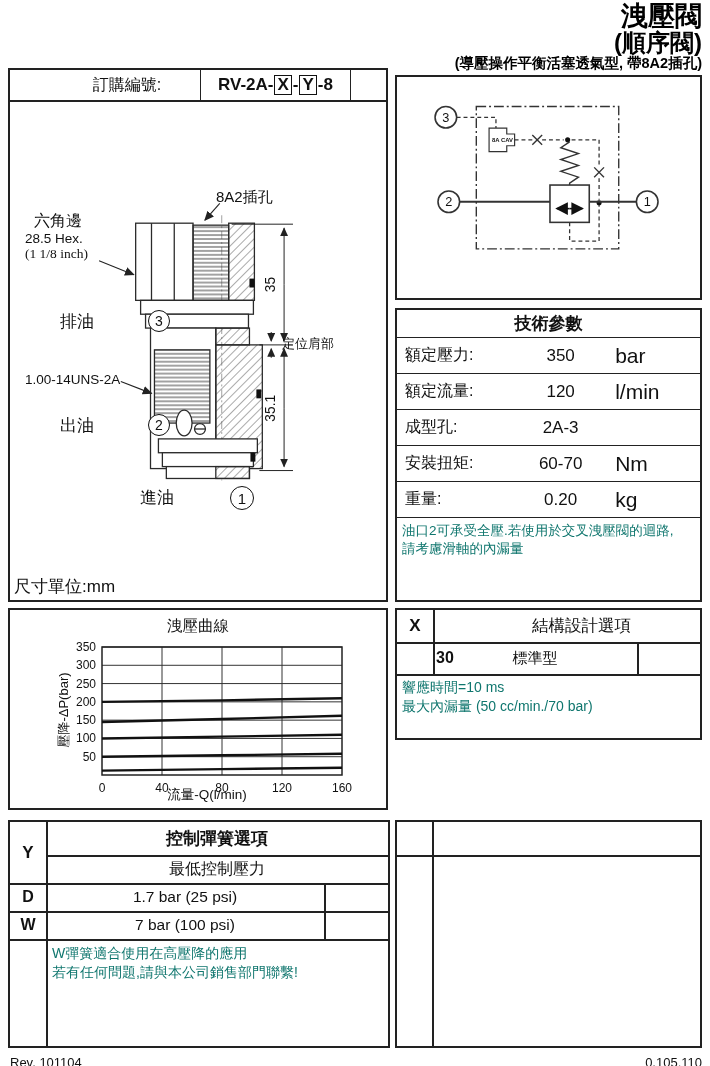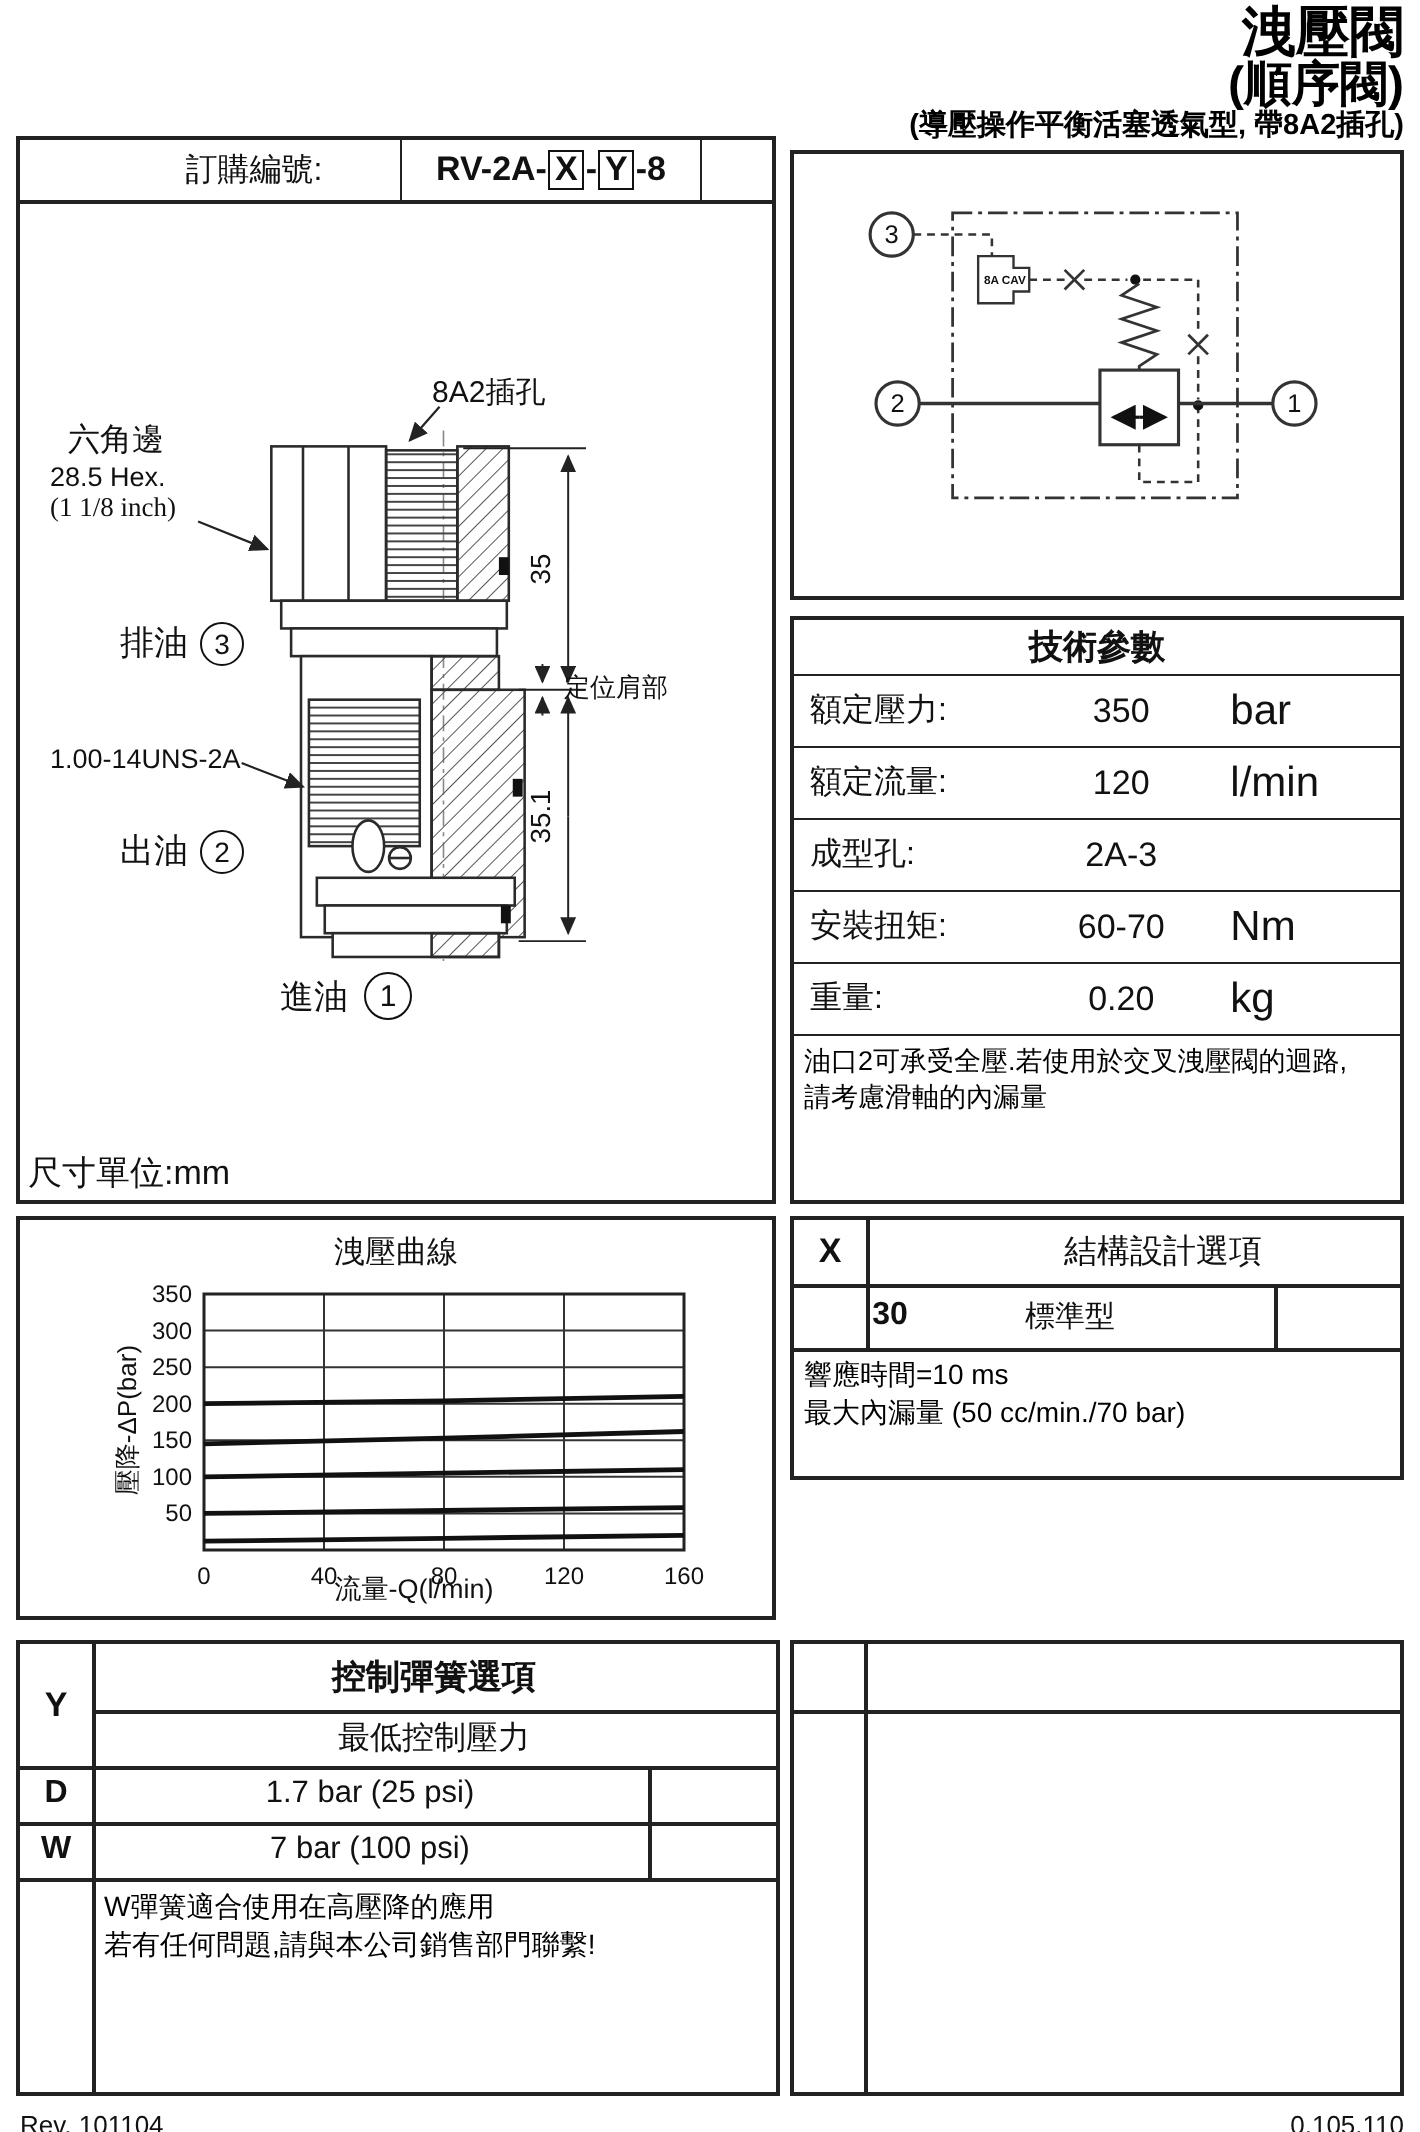--- a/index.html
+++ b/index.html
@@ -15,40 +15,40 @@
   .hline{position:absolute;background:#222;height:1.5px;}
   .vline{position:absolute;background:#222;width:1.5px;}
   .ctr{display:flex;align-items:center;justify-content:center;text-align:center;}
   .lbl{position:absolute;color:#111;white-space:nowrap;line-height:1.15;}
   .pcircle{
     display:inline-flex;align-items:center;justify-content:center;
     width:22px;height:22px;border:1.6px solid #111;border-radius:50%;
     font-size:14px;margin-left:6px;background:#fff;
   }
   .pcircle.big{width:24px;height:24px;font-size:15px;margin-left:8px;}
-  .portrow{position:absolute;display:flex;align-items:flex-end;font-size:17px;}
+  .portrow{position:absolute;display:flex;align-items:flex-start;font-size:17px;gap:48px;}
   .boxedletter{
     display:inline-block;border:1.6px solid #111;padding:0 2px;margin:0 1px;
     line-height:1.05;font-weight:bold;
   }
   
   .title-block{position:absolute;top:2px;right:8px;text-align:right;font-weight:bold;color:#000;}
   .t1{font-size:27px;line-height:28px;}
   .t2{font-size:24px;line-height:25px;}
   .t3{font-size:14.5px;line-height:17px;}
   
   .order-row{position:absolute;left:0;top:0;width:100%;height:30px;display:flex;padding-left:44px;}
   .order-cell{height:100%;display:flex;align-items:center;justify-content:center;}
   
   .spec-head{height:28px;border-bottom:1.5px solid #222;font-weight:bold;font-size:17px;}
   .spec-row{display:flex;align-items:center;height:36px;border-bottom:1.5px solid #222;}
   .spec-label{width:36%;padding-left:8px;font-size:16px;}
   .spec-value{width:36%;text-align:center;font-size:17px;}
   .spec-unit{flex:1;text-align:left;font-size:21px;}
-  .note{position:absolute;font-size:13.5px;line-height:1.35;color:#000000;}
+  .note{position:absolute;font-size:13.5px;line-height:1.35;color:#0f766e;}
   svg text{font-family:"Liberation Sans","DejaVu Sans",sans-serif;}
 </style>
 </head>
 <body>
 
 <div class="title-block">
   <div class="t1">洩壓閥</div>
   <div class="t2">(順序閥)</div>
   <div class="t3">(導壓操作平衡活塞透氣型, 帶8A2插孔)</div>
 </div>

